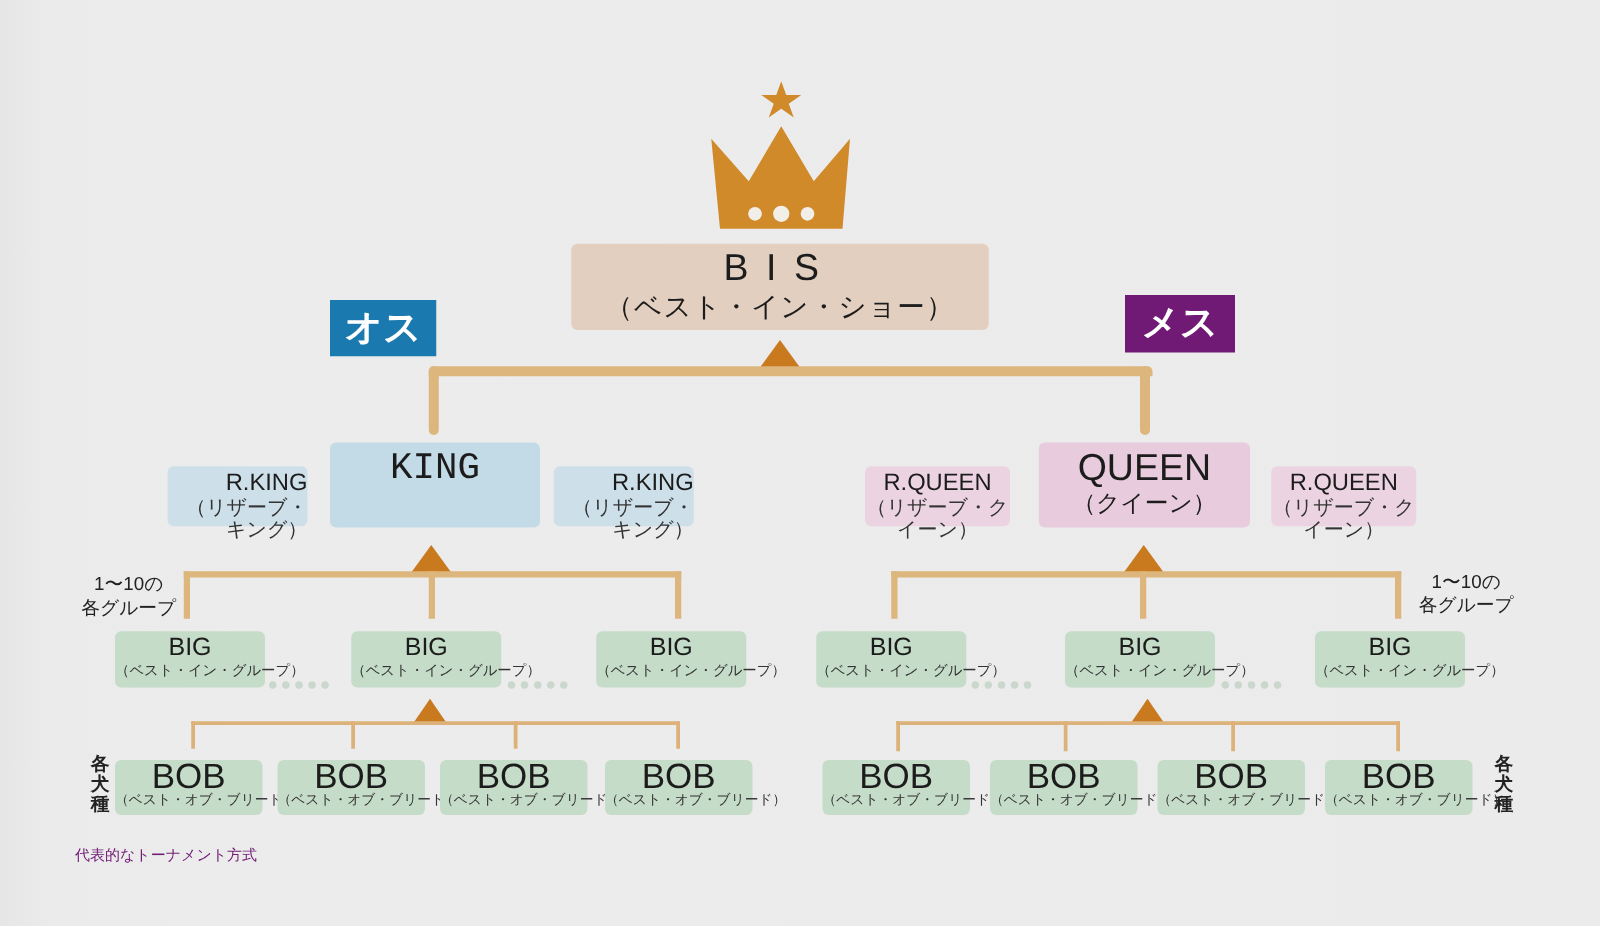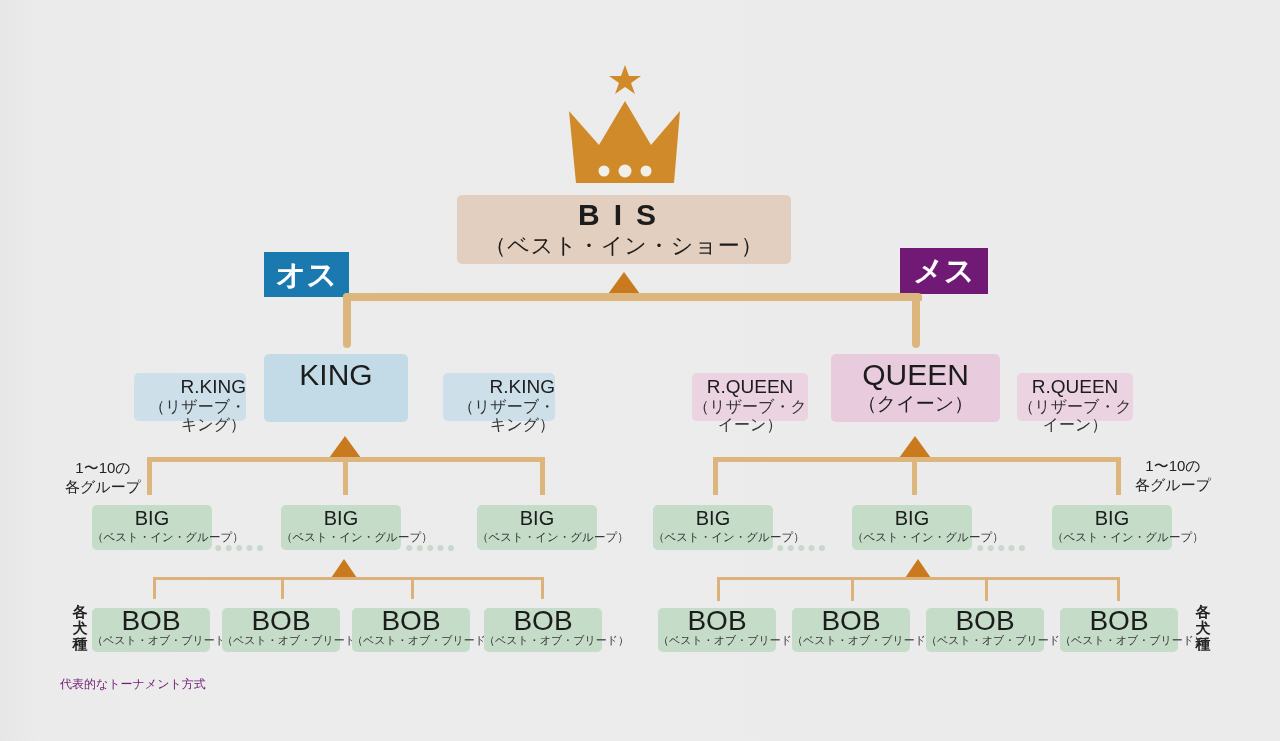--- a/index.html
+++ b/index.html
@@ -10,28 +10,28 @@
     color:#1c1c1c;
   }
   .abs { position:absolute; }
   .box { position:absolute; border-radius:5px; text-align:center; box-sizing:border-box; }
   .line { position:absolute; background:#dcb67c; }
   .thin { background:#dcb27a; }
   .tri { position:absolute; width:0; height:0; border-left:16px solid transparent; border-right:16px solid transparent; border-bottom:22px solid #c97a1e; }
   .tri.sm { border-left:13px solid transparent; border-right:13px solid transparent; border-bottom:19px solid #c97a1e; }
 
   .bis { left:457px; top:195px; width:334px; height:69px; background:#e3cfbf; }
-  .bis .t1 { font-weight:bold; font-size:30px; letter-spacing:14px; line-height:36px; margin-top:2px; }
+  .bis .t1 { font-weight:normal; font-size:30px; letter-spacing:14px; line-height:36px; margin-top:2px; }
   .bis .t2 { font-size:22px; line-height:26px; letter-spacing:1px; }
 
-  .sex { position:absolute; color:#fff; font-weight:bold; font-size:30px; text-align:center; line-height:45px;margin-top:12px; }
+  .sex { position:absolute; color:#fff; font-weight:bold; font-size:30px; text-align:center; line-height:45px; }
   .osu { left:264px; top:240px; width:85px; height:45px; background:#1a7ab0; }
   .mesu { left:900px; top:236px; width:88px; height:46px; background:#701a75; }
 
-  .king { left:264px; top:354px; width:144px; height:68px; background:#c3dbe6; }
+  .king { left:264px; top:354px; width:168px; height:68px; background:#c3dbe6;font-family:Liberation Mono, monospace; }
   .king .t1, .queen .t1 { font-size:30px; line-height:34px; margin-top:4px; }
   .king .t2, .queen .t2 { font-size:19px; line-height:24px; }
   .queen { left:831px; top:354px; width:169px; height:68px; background:#e8cbdc; }
 
   .rk { background:#cddfe9; width:112px; height:48px; top:373px;text-align:right; }
   .rq { background:#ecd3e1; width:116px; height:48px; top:373px; }
   .rk .t1, .rq .t1 { font-size:19px; line-height:22px; margin-top:3px; }
   .rk .t2, .rq .t2 { font-size:16px; line-height:18px; color:#333; }
 
   .big { background:#c4dcc8; width:120px; height:45px; top:505px; }

